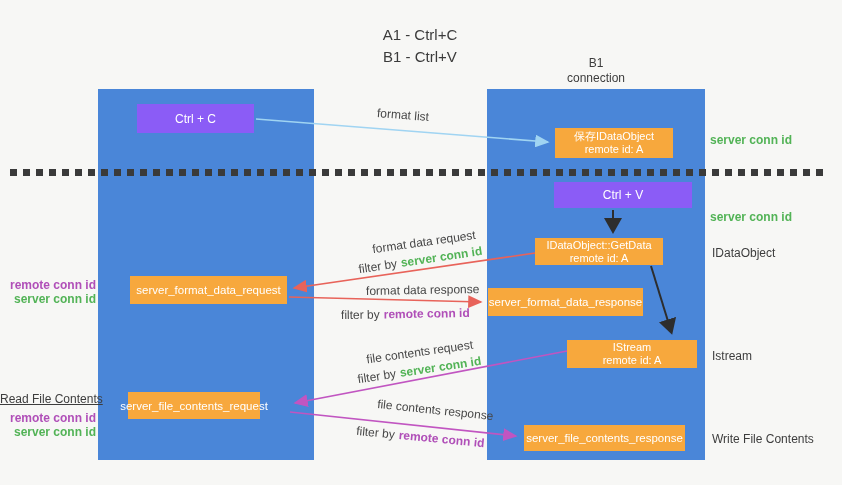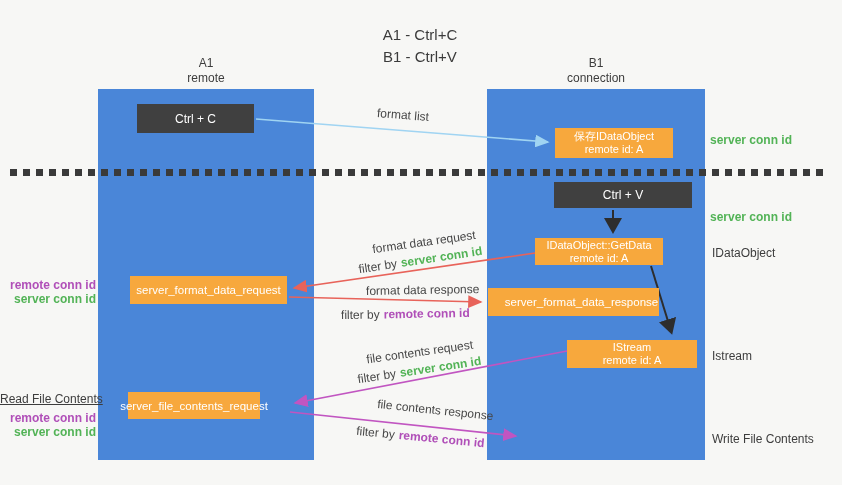--- a/index.html
+++ b/index.html
@@ -14,21 +14,21 @@
   .col-left{left:98px; width:216px;}
   .col-right{left:487px; width:218px;}
 
   .dotted{position:absolute; left:10px; top:169px; width:815px; height:7px;
     background:repeating-linear-gradient(to right,#3a3a3a 0 7px, transparent 7px 13px); z-index:2;}
 
   svg.arrows{position:absolute; left:0; top:0; z-index:3;}
 
   .box{position:absolute; display:flex; flex-direction:column; align-items:center; justify-content:center;
     color:#fff; text-align:center; font-size:12px; z-index:4;}
-  .box.green{background:#404040;}
+  .box.green{background:#8b5cf6;}
   .box.orange{background:#f7a83d;}
   .box .l2{font-size:11px; line-height:13px;}
 
   .lbl{position:absolute; white-space:nowrap; font-size:12px; color:#474747; z-index:5;}
   .lbl .gt{color:#52b356; font-weight:bold; margin-left:4px;}
   .lbl .pt{color:#b04fb8; font-weight:bold; margin-left:4px;}
   .side-green{position:absolute; white-space:nowrap; font-size:12px; font-weight:bold; color:#52b356; z-index:5;}
   .side-purple{position:absolute; white-space:nowrap; font-size:12px; font-weight:bold; color:#b04fb8; z-index:5;}
   .side-dark{position:absolute; white-space:nowrap; font-size:12px; color:#3d3d3d; z-index:5;}
   .right-align{width:96px; text-align:right;}
@@ -36,24 +36,20 @@
 </head>
 <body>
 
 <div class="canvas">
 
   <div class="title">
     <div>A1 - Ctrl+C</div>
     <div>B1 - Ctrl+V</div>
   </div>
 
-  <div class="col-header" style="left:126px; top:56px;">
-    <div>A1</div>
-    <div>remote</div>
-  </div>
   <div class="col-header" style="left:516px; top:56px;">
     <div>B1</div>
     <div>connection</div>
   </div>
 
   <div class="column col-left"></div>
   <div class="column col-right"></div>
 
   <div class="dotted"></div>
 
@@ -96,33 +92,36 @@
 
   <div class="box orange" style="left:535px; top:238px; width:128px; height:27px;">
     <span class="l2">IDataObject::GetData</span>
     <span class="l2">remote id: A</span>
   </div>
 
   <div class="box orange" style="left:130px; top:276px; width:157px; height:28px;">
     <span style="font-size:11.5px">server_format_data_request</span>
   </div>
 
-  <div class="box orange" style="left:488px; top:288px; width:155px; height:28px;padding-left:16px;">
+  <div class="box orange" style="left:488px; top:288px; width:155px; height:28px;">
     <span style="font-size:11.5px">server_format_data_response</span>
   </div>
 
   <div class="box orange" style="left:567px; top:340px; width:130px; height:28px;">
     <span class="l2">IStream</span>
     <span class="l2">remote id: A</span>
   </div>
 
   <div class="box orange" style="left:128px; top:392px; width:132px; height:27px;">
     <span style="font-size:11.5px">server_file_contents_request</span>
   </div>
 
+  <div class="box orange" style="left:524px; top:425px; width:161px; height:26px;">
+    <span style="font-size:11.5px">server_file_contents_response</span>
+  </div>
 
   <div class="lbl" style="left:377px; top:108px; transform:rotate(4.5deg);">format list</div>
 
   <div class="lbl" style="left:372px; top:235px; transform:rotate(-8deg);">format data request</div>
   <div class="lbl" style="left:358px; top:253px; transform:rotate(-8.5deg);">
     <span>filter by</span><span class="gt">server conn id</span>
   </div>
 
   <div class="lbl" style="left:366px; top:283px; transform:rotate(-1deg);">format data response</div>
   <div class="lbl" style="left:341px; top:307px; transform:rotate(-1deg);">

